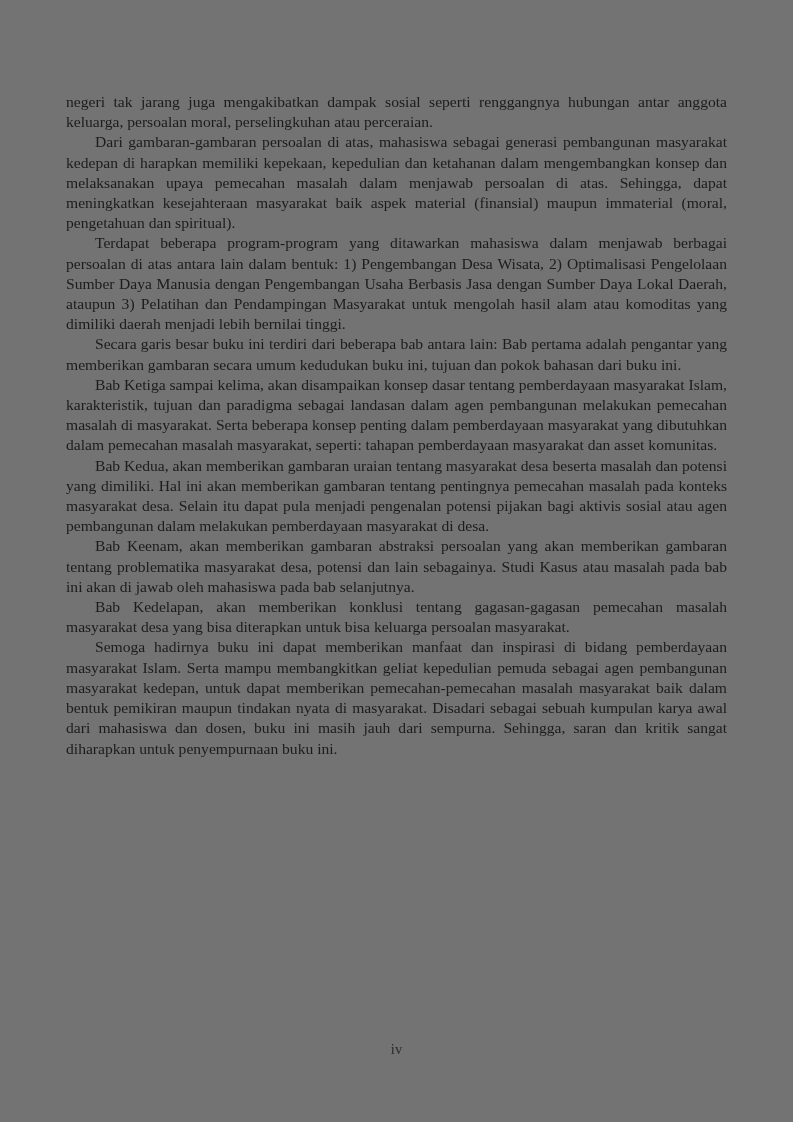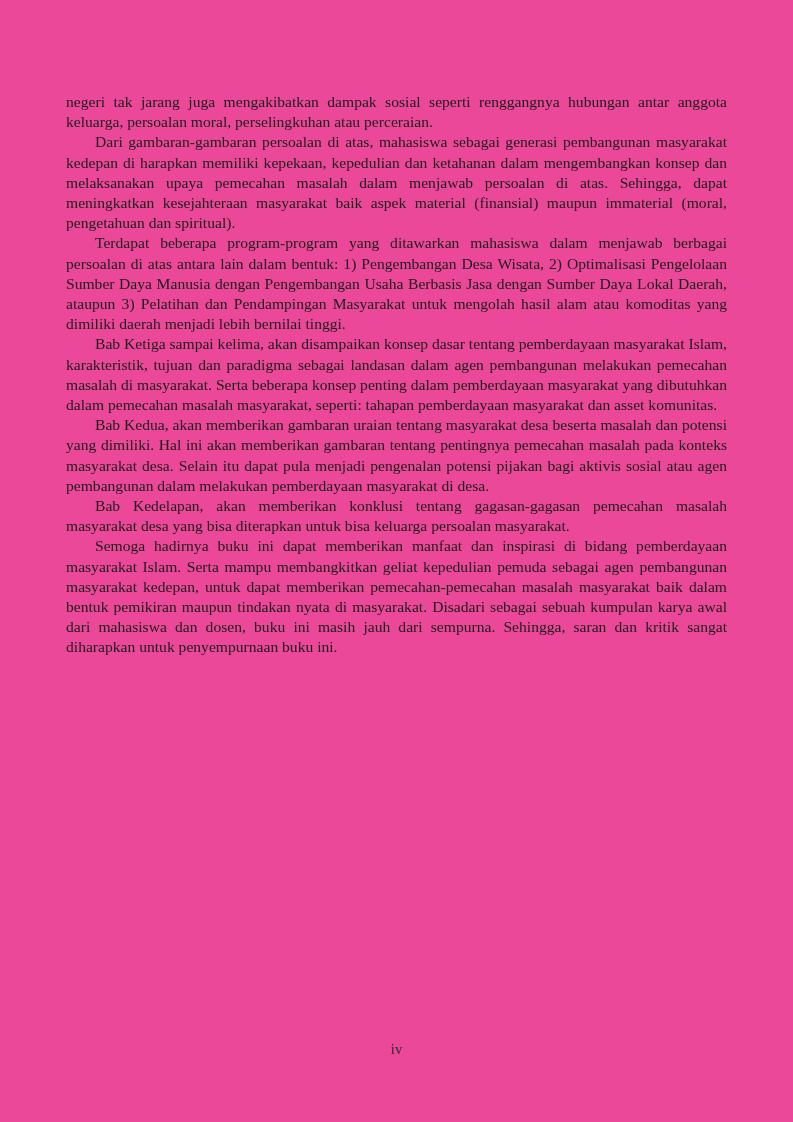--- a/index.html
+++ b/index.html
@@ -4,21 +4,21 @@
 <style>
   html, body {
     margin: 0;
     padding: 0;
     background: #ffffff;
   }
   .page {
     position: relative;
     width: 793px;
     height: 1122px;
-    background: #ec4899;
+    background: #737373;
     font-family: "Liberation Serif", serif;
     color: #1c1c1c;
     overflow: hidden;
     box-sizing: border-box;
   }
   .text-block {
     position: absolute;
     left: 66px;
     top: 92px;
     width: 661px;
@@ -55,22 +55,24 @@
 </style>
 </head>
 <body>
 
 <div class="page">
 
   <div class="text-block">
     <p class="no-indent">negeri tak jarang juga mengakibatkan dampak sosial seperti renggangnya hubungan antar anggota keluarga, persoalan moral, perselingkuhan atau perceraian.</p>
     <p>Dari gambaran-gambaran persoalan di atas, mahasiswa sebagai generasi pembangunan masyarakat kedepan di harapkan memiliki kepekaan, kepedulian dan ketahanan dalam mengembangkan konsep dan melaksanakan upaya pemecahan masalah dalam menjawab persoalan di atas. Sehingga, dapat meningkatkan kesejahteraan masyarakat baik aspek material (finansial) maupun immaterial (moral, pengetahuan dan spiritual).</p>
     <p>Terdapat beberapa program-program yang ditawarkan mahasiswa dalam menjawab berbagai persoalan di atas antara lain dalam bentuk: 1) Pengembangan Desa Wisata, 2) Optimalisasi Pengelolaan Sumber Daya Manusia dengan Pengembangan Usaha Berbasis Jasa dengan Sumber Daya Lokal Daerah, ataupun 3) Pelatihan dan Pendampingan Masyarakat untuk mengolah hasil alam atau komoditas yang dimiliki daerah menjadi lebih bernilai tinggi.</p>
+    <p>Secara garis besar buku ini terdiri dari beberapa bab antara lain: Bab pertama adalah pengantar yang memberikan gambaran secara umum kedudukan buku ini, tujuan dan pokok bahasan dari buku ini.</p>
     <p>Bab Ketiga sampai kelima, akan disampaikan konsep dasar tentang pemberdayaan masyarakat Islam, karakteristik, tujuan dan paradigma sebagai landasan dalam agen pembangunan melakukan pemecahan masalah di masyarakat. Serta beberapa konsep penting dalam pemberdayaan masyarakat yang dibutuhkan dalam pemecahan masalah masyarakat, seperti: tahapan pemberdayaan masyarakat dan asset komunitas.</p>
     <p>Bab Kedua, akan memberikan gambaran uraian tentang masyarakat desa beserta masalah dan potensi yang dimiliki. Hal ini akan memberikan gambaran tentang pentingnya pemecahan masalah pada konteks masyarakat desa. Selain itu dapat pula menjadi pengenalan potensi pijakan bagi aktivis sosial atau agen pembangunan dalam melakukan pemberdayaan masyarakat di desa.</p>
+    <p>Bab Keenam, akan memberikan gambaran abstraksi persoalan yang akan memberikan gambaran tentang problematika masyarakat desa, potensi dan lain sebagainya. Studi Kasus atau masalah pada bab ini akan di jawab oleh mahasiswa pada bab selanjutnya.</p>
     <p>Bab Kedelapan, akan memberikan konklusi tentang gagasan-gagasan pemecahan masalah masyarakat desa yang bisa diterapkan untuk bisa keluarga persoalan masyarakat.</p>
     <p>Semoga hadirnya buku ini dapat memberikan manfaat dan inspirasi di bidang pemberdayaan masyarakat Islam. Serta mampu membangkitkan geliat kepedulian pemuda sebagai agen pembangunan masyarakat kedepan, untuk dapat memberikan pemecahan-pemecahan masalah masyarakat baik dalam bentuk pemikiran maupun tindakan nyata di masyarakat. Disadari sebagai sebuah kumpulan karya awal dari mahasiswa dan dosen, buku ini masih jauh dari sempurna. Sehingga, saran dan kritik sangat diharapkan untuk penyempurnaan buku ini.</p>
 
     <div class="signature">
     </div>
   </div>
 
   <div class="page-number">iv</div>
 
 </div>

